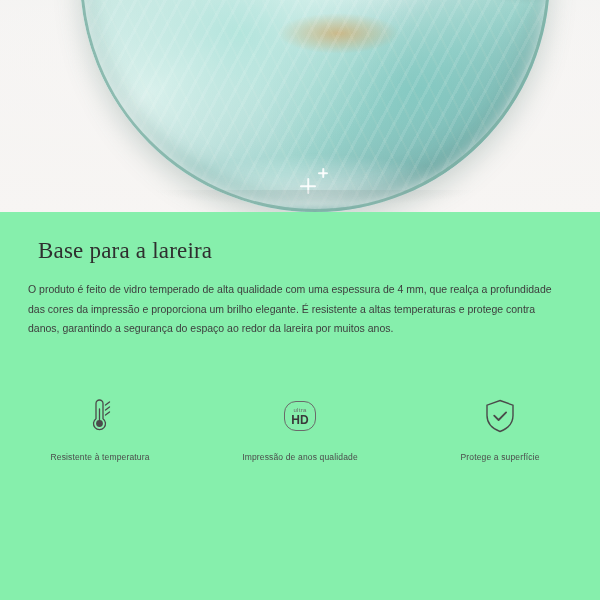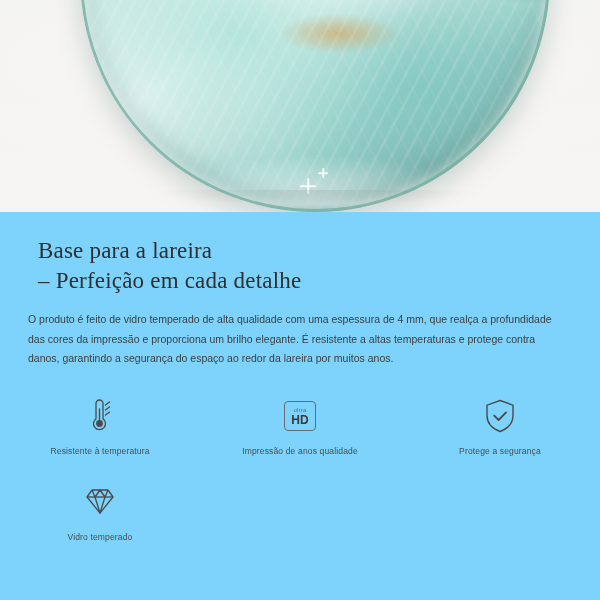--- a/index.html
+++ b/index.html
@@ -6,21 +6,21 @@
   html, body {
     margin: 0; padding: 0;
     width: 600px; height: 600px;
     background: #ffffff;
     font-family: "Liberation Sans", sans-serif;
     overflow: hidden;
   }
   #page {
     position: relative;
     width: 600px; height: 600px;
-    background: #7dd3fc;
+    background: #86efac;
     overflow: hidden;
   }
 
   
   .hero {
     position: absolute;
     left: 0; top: 0;
     width: 600px; height: 212px;
     overflow: hidden;
     background: #f6f4f2;
@@ -149,32 +149,32 @@
     justify-content: flex-start;
   }
   .feature .ico {
     height: 40px;
     display: flex;
     align-items: center;
     justify-content: center;
     color: #4a4a4a;
   }
   .feature .cap {
-    margin-top: 10px;
+    margin-top: 16px;
     font-size: 8.5px;
     color: #4b4b4b;
     text-align: center;
     letter-spacing: 0.15px;
   }
 
   
   .hd-badge {
     width: 32px; height: 30px;
     border: 1.2px solid #6a6a6a;
-    border-radius: 4px;
+    border-radius: 12px;
     display: flex;
     flex-direction: column;
     align-items: center;
     justify-content: center;
     line-height: 1;
   }
   .hd-badge .u { font-size: 6px; color: #6a6a6a; letter-spacing: 0.3px; }
   .hd-badge .h { font-size: 12px; font-weight: bold; color: #3a3a3a; margin-top: 1px; }
 
   svg { display: block; }
@@ -193,21 +193,20 @@
       <div class="board-rim"></div>
     </div>
     <div class="sparkle s1"></div>
     <div class="sparkle s2"></div>
     <div class="hero-shadow"></div>
   </div>
 
   <div class="content">
     <h1 class="headline">
       <span class="l1">Base para a lareira</span>
-      <span class="l2">– Perfeição em cada detalhe</span>
     </h1>
     <p class="body-copy">O produto é feito de vidro temperado de alta qualidade com uma espessura de 4 mm, que realça a profundidade das cores da impressão e proporciona um brilho elegante. É resistente a altas temperaturas e protege contra danos, garantindo a segurança do espaço ao redor da lareira por muitos anos.</p>
   </div>
 
   <div class="features">
 
     <div class="feature">
       <div class="ico">
         <svg width="34" height="38" viewBox="0 0 34 38">
           <g fill="none" stroke="#4a4a4a" stroke-width="1.3" stroke-linecap="round">
@@ -233,33 +232,20 @@
       <div class="cap">Impressão de anos qualidade</div>
     </div>
 
     <div class="feature">
       <div class="ico">
         <svg width="36" height="38" viewBox="0 0 36 38">
           <path d="M18 3.5 31 8.2v10.4c0 8-5.6 13.2-13 15.9-7.4-2.7-13-7.9-13-15.9V8.2z" fill="none" stroke="#4a4a4a" stroke-width="1.4"></path>
           <path d="M12.2 18.6 16.6 23l7.5-7.6" fill="none" stroke="#4a4a4a" stroke-width="1.8" stroke-linecap="round" stroke-linejoin="round"></path>
         </svg>
       </div>
-      <div class="cap">Protege a segurança</div>
-    </div>
-
-    <div class="feature">
-      <div class="ico">
-        <svg width="38" height="34" viewBox="0 0 38 34">
-          <g fill="none" stroke="#4a4a4a" stroke-width="1.3" stroke-linejoin="round">
-            <path d="M6 12 11 5h16l5 7-13 16z"></path>
-            <path d="M6 12h26"></path>
-            <path d="M11 5l3 7 5-7 5 7 3-7"></path>
-            <path d="M14 12l5 16 5-16"></path>
-          </g>
-        </svg>
-      </div>
-      <div class="cap">Vidro temperado</div>
-    </div>
+      <div class="cap">Protege a superfície</div>
+    </div>
+
 
 
 
   </div>
 </div>
 
 </body></html>

